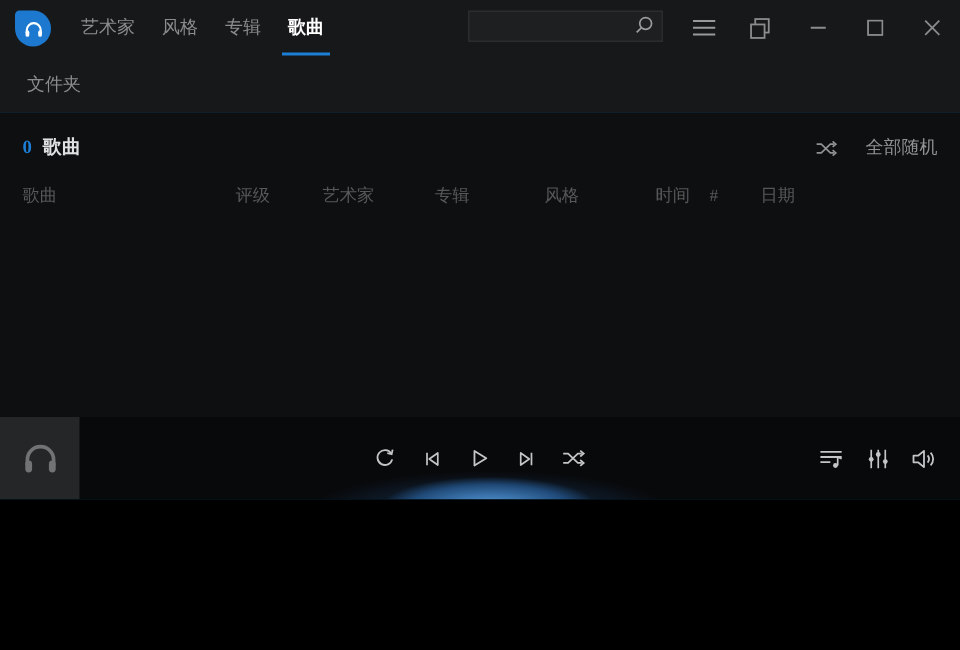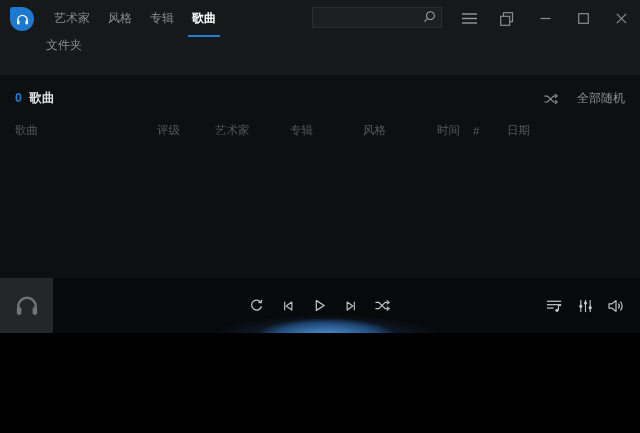--- a/index.html
+++ b/index.html
@@ -1,20 +1,20 @@
 <!DOCTYPE html>
 <html><head>
 <meta charset="utf-8">
 <style>
   * { margin:0; padding:0; box-sizing:border-box; }
   html,body { background:#000; }
   .window {
     position:relative; width:640px; height:333px; overflow:hidden;
     background:#0c4a6e;
-    font-family:Liberation Sans, sans-serif;
+    font-family:Liberation Serif, serif;
     -webkit-font-smoothing:antialiased; user-select:none;
   }
   
   .topchrome { position:absolute; top:0; left:0; right:0; height:75px; background:#17181a; }
   .titlebar { display:flex; align-items:stretch; height:37px; }
   .app-icon {
     width:24px; height:24px; margin:7px 11px 0 10px; flex:0 0 auto;
     background:#1c79cf; border-radius:3px 50% 50% 50%;
     display:flex; align-items:center; justify-content:center;
   }
@@ -31,21 +31,21 @@
     margin-left:auto; margin-top:7px; width:130px; height:21px; flex:0 0 auto;
     background:#1e1f21; border:1px solid #2b2c2e;
     display:flex; align-items:center; padding:0 4px 0 6px;
   }
   .search-box input {
     flex:1; min-width:0; background:transparent; border:none; outline:none;
     color:#cfcfcf; font-size:11px; font-family:inherit;
   }
   .winbtns { display:flex; align-items:stretch; margin-left:8px; }
   .win-btn { width:38px; display:flex; align-items:center; justify-content:center; }
-  .subnav { display:flex; align-items:flex-start; height:38px; padding-left:46px; }
+  .subnav { display:flex; align-items:center; height:38px; padding-left:18px; }
   .subtab { font-size:12px; color:#8b8d8f; padding:0 8px 0 0; }
   
   .content { position:absolute; top:75px; left:0; right:0; bottom:55px; background:#0e0f10; }
   .content-header {
     display:flex; align-items:flex-end; justify-content:space-between;
     padding:15px 15px 0 15px;
   }
   .count-wrap { font-size:12.5px; font-weight:bold; color:#dfe1e3; letter-spacing:.3px; }
   .count { color:#1d7ed6; margin-right:7px; }
   .shuffle-all { display:flex; align-items:center; gap:18px; font-size:12px; color:#8f9193; cursor:default; }

